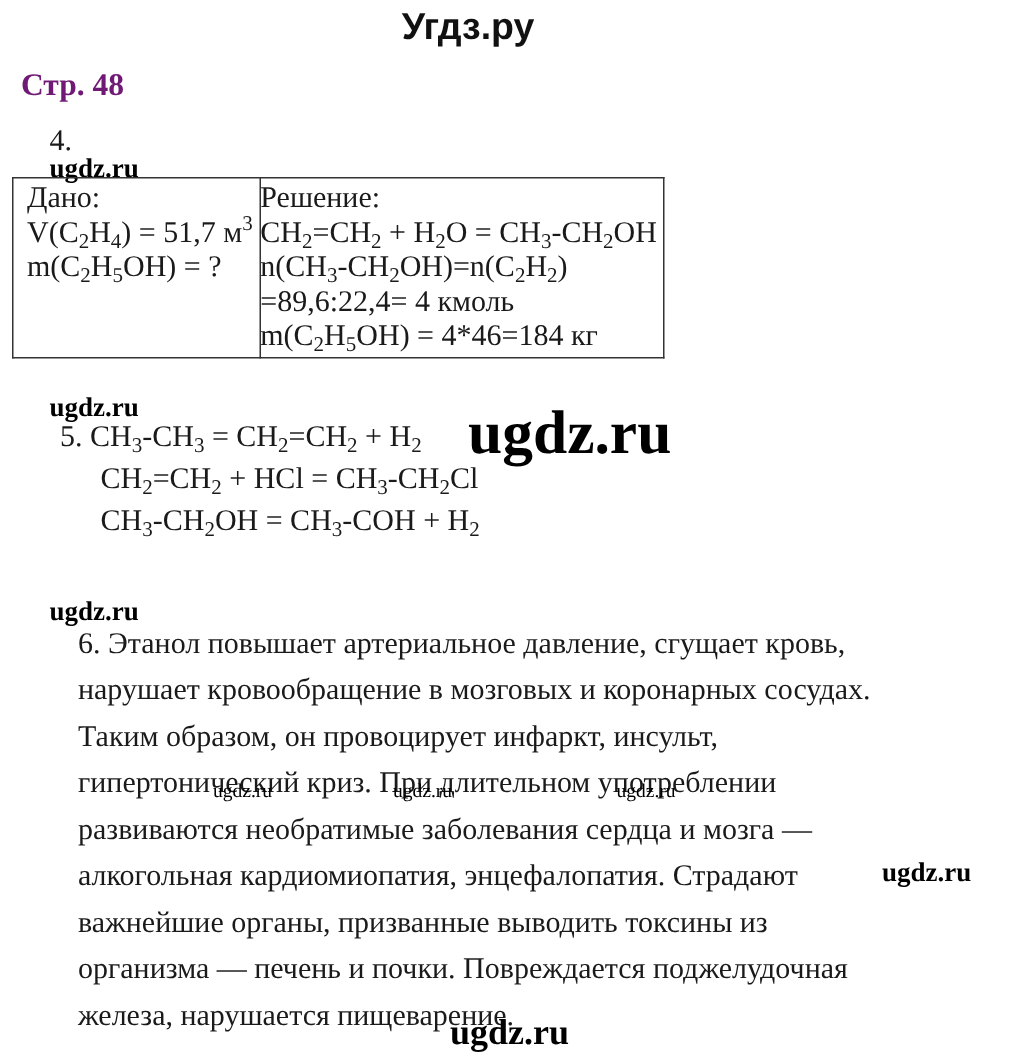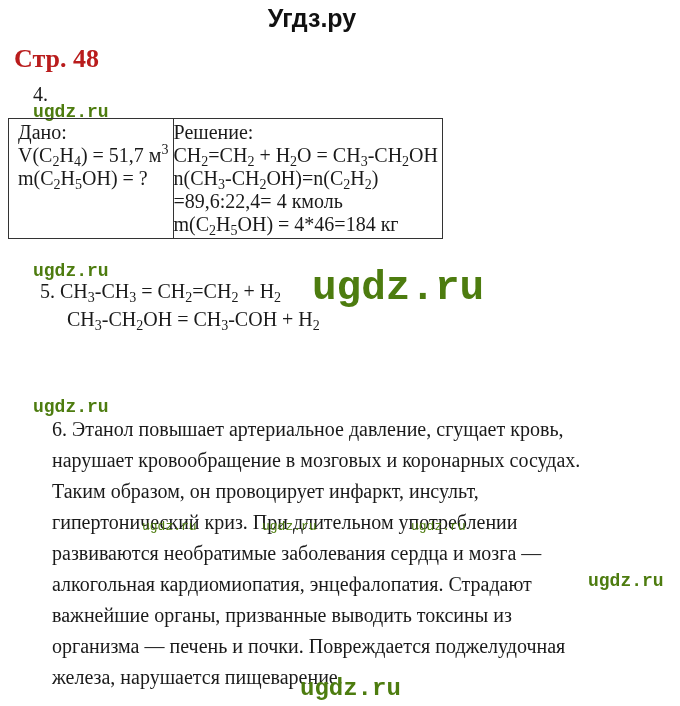--- a/index.html
+++ b/index.html
@@ -8,28 +8,28 @@
       color: #1a1a1a;
       font-family: "Liberation Serif", serif;
     }
     .site-title {
       position: absolute; left: 0; top: 4px; width: 624px; text-align: center;
       font-family: "Liberation Sans", sans-serif; font-weight: bold; font-size: 25px;
       color: #111;
     }
     .page-label {
       position: absolute; left: 14px; top: 44px;
-      font-weight: bold; font-size: 26px; color: #b91c1c;
+      font-weight: bold; font-size: 21px; color: #701a75;
     }
     .task-num {
       position: absolute; left: 33px; top: 83px; font-size: 20px;
     }
     .wm {
-      position: absolute; font-family: Liberation Mono, monospace; font-weight: bold;
-      color: #4d7c0f; line-height: 1;
+      position: absolute; font-family: Liberation Serif, serif; font-weight: bold;
+      color: #000000; line-height: 1;
     }
     .wm.small { font-size: 18px; }
     .wm.tiny { font-size: 13px; font-weight: normal; }
     .wm.big { font-size: 41px; }
     .wm.footer { font-size: 24px; }
     table.task {
       position: absolute; left: 8px; top: 118px; width: 408px;
       border-collapse: collapse; font-size: 20px; line-height: 23px; border-radius: 10px;
     }
     table.task td {
@@ -75,20 +75,21 @@
       <div class="line"><span>m(C</span><sub>2</sub><span>H</span><sub>5</sub><span>OH) = 4*46=184 кг</span></div>
     </td>
   </tr>
 </tbody>
   </table>
 
 <span class="wm small" style="left:33px; top:262px;">ugdz.ru</span>
 
 <div class="eq-block">
   <div class="line"><span>5.</span> <span>CH</span><sub>3</sub><span>-CH</span><sub>3</sub><span> = CH</span><sub>2</sub><span>=CH</span><sub>2</sub><span> + H</span><sub>2</sub></div>
+  <div class="line indent"><span>CH</span><sub>2</sub><span>=CH</span><sub>2</sub><span> + HCl = CH</span><sub>3</sub><span>-CH</span><sub>2</sub><span>Cl</span></div>
   <div class="line indent"><span>CH</span><sub>3</sub><span>-CH</span><sub>2</sub><span>OH = CH</span><sub>3</sub><span>-COH + H</span><sub>2</sub></div>
 </div>
 
 <span class="wm big" style="left:312px; top:268px;">ugdz.ru</span>
 
 <span class="wm small" style="left:33px; top:398px;">ugdz.ru</span>
 
 <div class="para">
   <div class="line">6. Этанол повышает артериальное давление, сгущает кровь,</div>
   <div class="line">нарушает кровообращение в мозговых и коронарных сосудах.</div>

